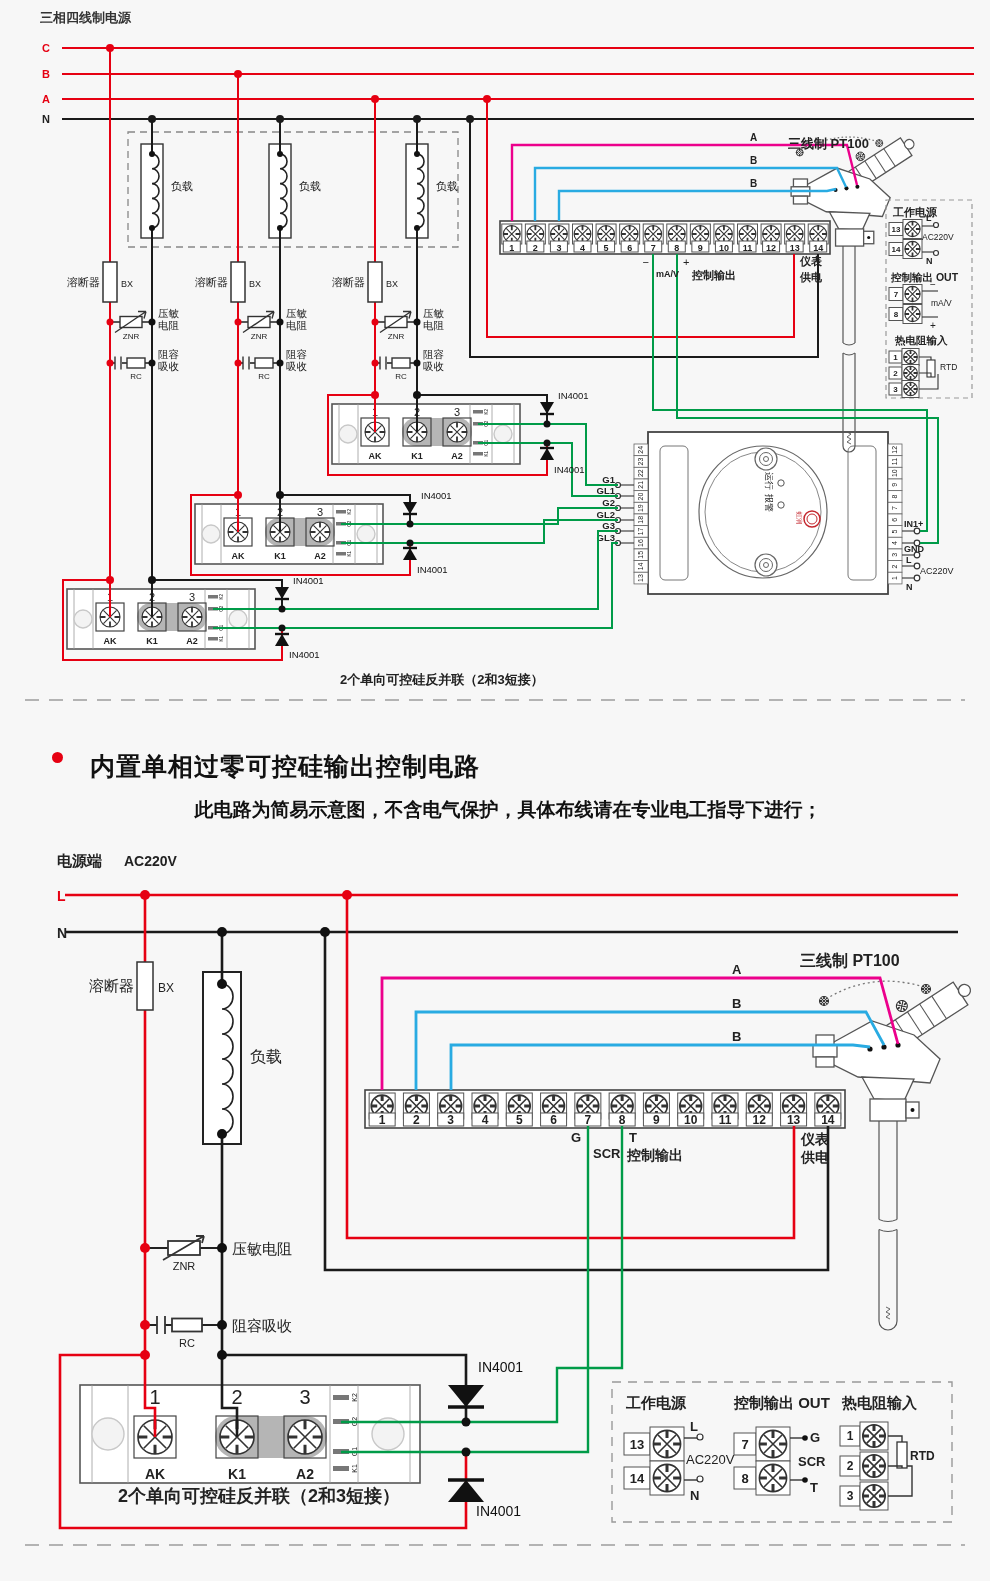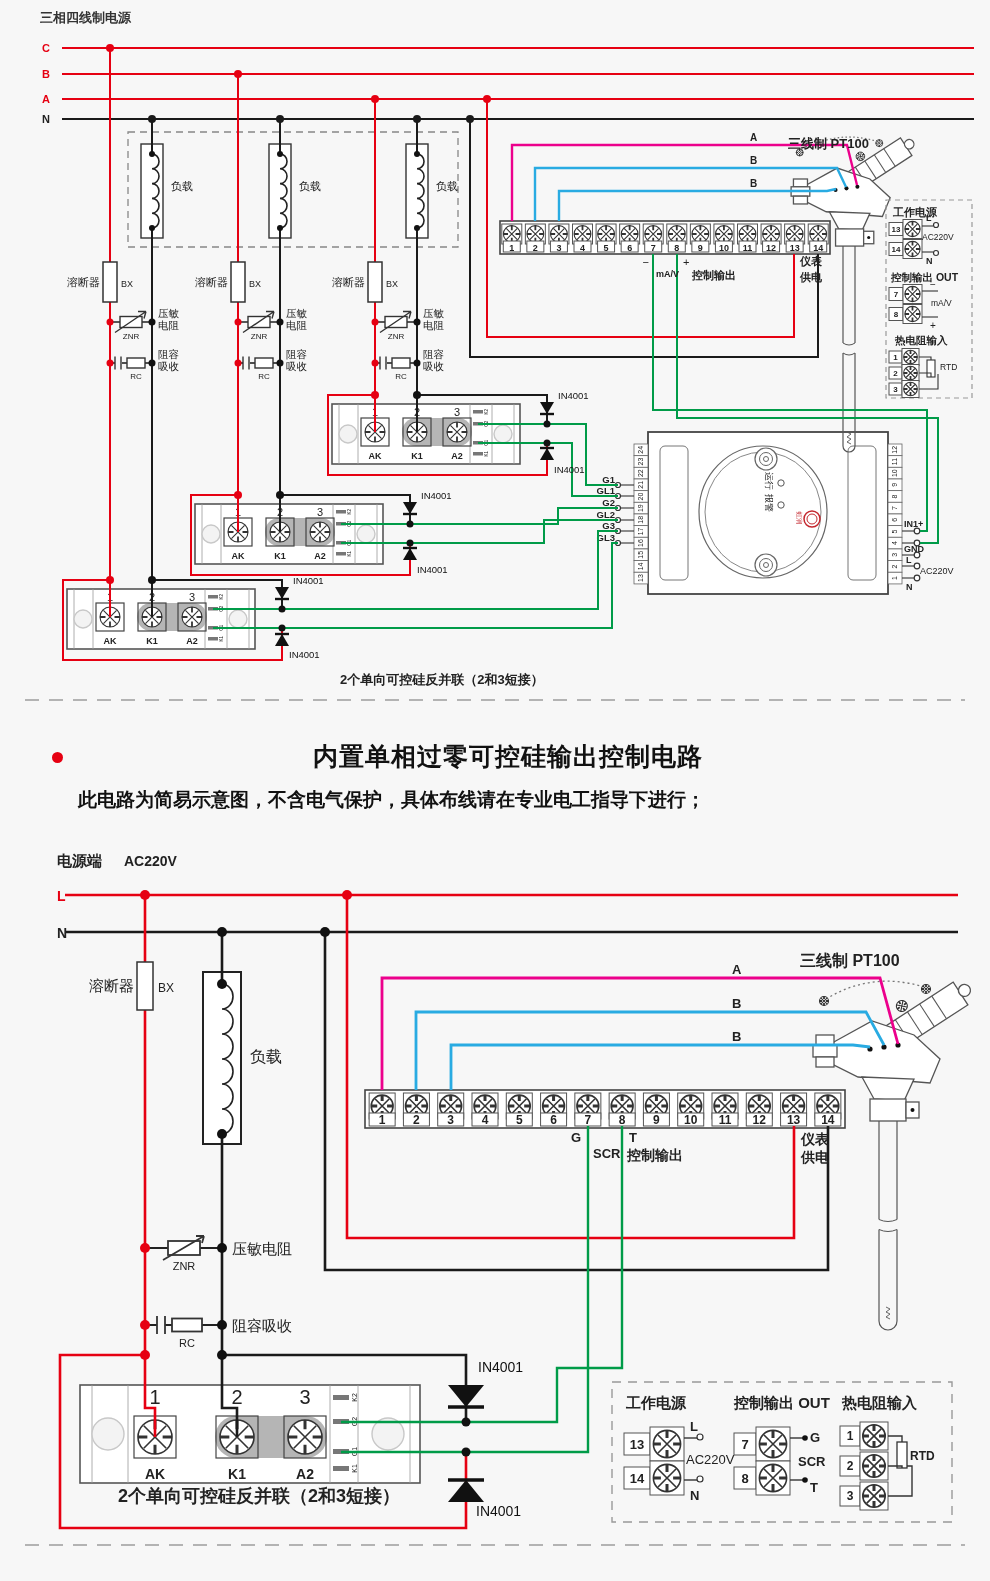--- a/index.html
+++ b/index.html
@@ -1,22 +1,22 @@
 <!DOCTYPE html>
 <html><head>
 <meta charset="utf-8">
 <style>
   html,body{margin:0;padding:0;background:#fff;}
   #app{position:relative;width:990px;height:1581px;background:#f7f7f7;overflow:hidden;
        font-family:"Liberation Sans",sans-serif;}
   svg text{font-family:"Liberation Sans",sans-serif;}
   .sec{position:absolute;left:78px;top:738px;width:860px;}
   .sec .bullet{position:absolute;left:-26px;top:14px;width:11px;height:11px;border-radius:50%;background:#e60012;}
-  .sec h2{margin:2px;font-size:25px;font-weight:bold;color:#111;letter-spacing:1px;text-align:center;}
-  .sec p{margin:14px 0 0 0;font-size:19px;font-weight:bold;color:#111;}
+  .sec h2{margin:12px;font-size:25px;font-weight:bold;color:#111;letter-spacing:1px;}
+  .sec p{margin:14px 0 0 0;font-size:19px;font-weight:bold;color:#111;text-align:center;}
 </style>
 </head>
 <body>
 
 <div id="app">
   <svg id="wiring" width="990" height="1581" viewBox="0 0 990 1581">
       <g>
         <rect x="128" y="132" width="330" height="115" fill="none" stroke="#888" stroke-width="1.3" stroke-dasharray="7 5"></rect>
         <rect x="141" y="144" width="22" height="94" fill="#fff" stroke="#333" stroke-width="1.4"></rect>
         <path d="M152,154A7 7.4 0 1 1 152 168.8A7 7.4 0 1 1 152 183.6A7 7.4 0 1 1 152 198.4A7 7.4 0 1 1 152 213.2A7 7.4 0 1 1 152 228" stroke="#222" stroke-width="1.6" fill="none"></path>

